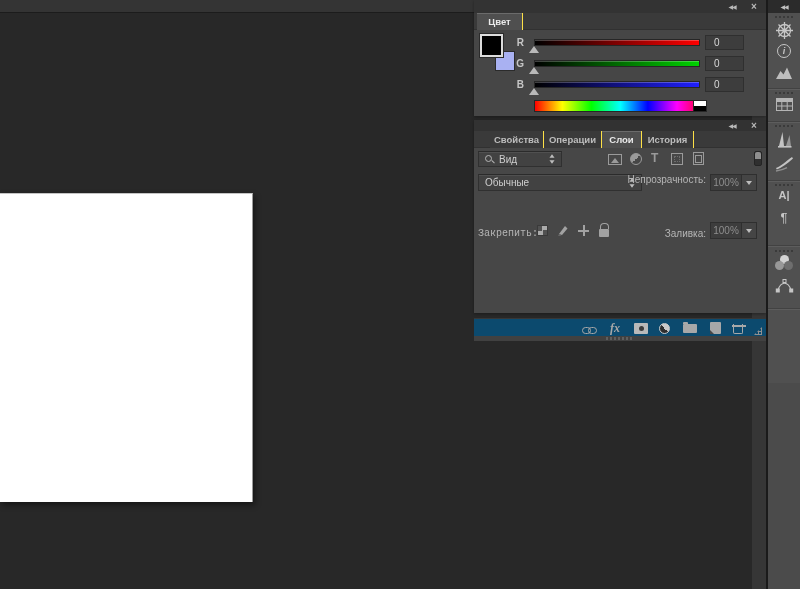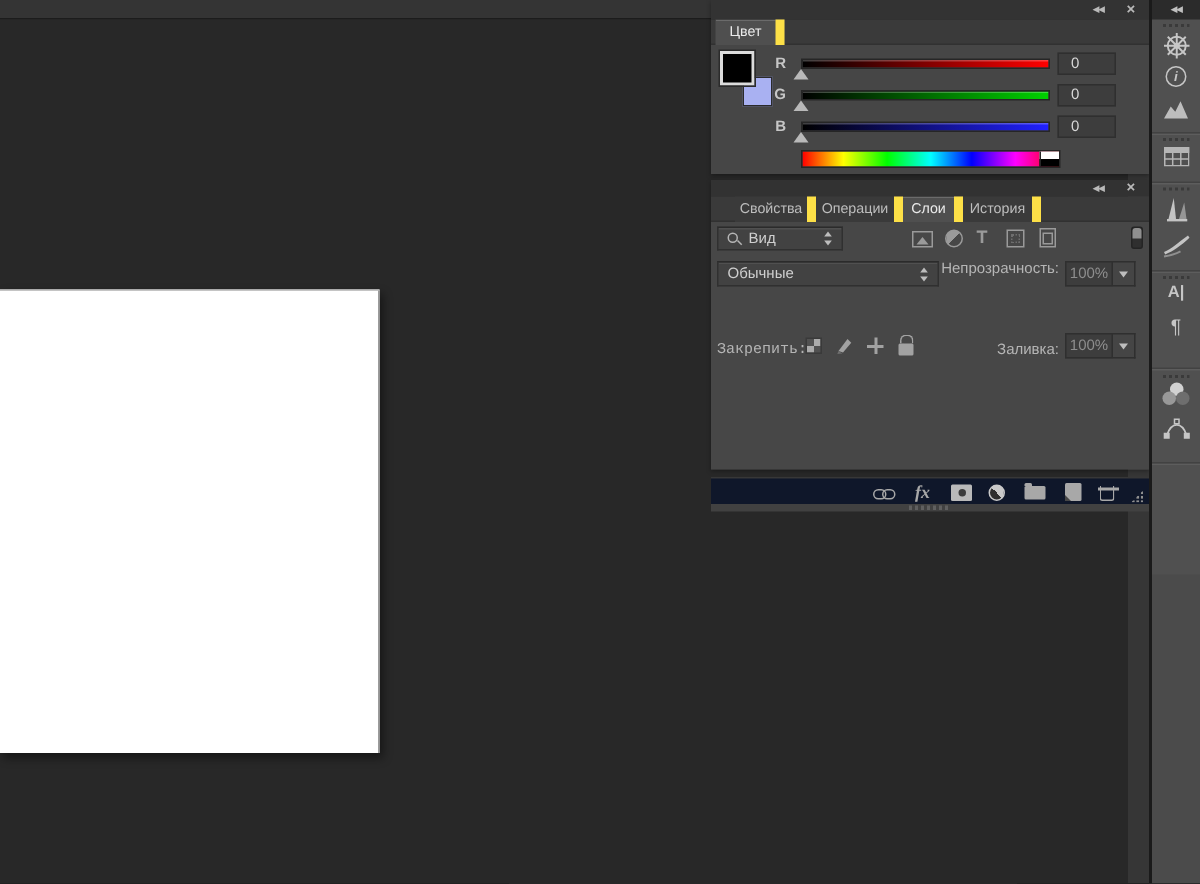--- a/index.html
+++ b/index.html
@@ -24,21 +24,21 @@
 
   
   .pgroup { box-shadow:0 1px 3px rgba(0,0,0,.35); }
   .phead { position:absolute; left:0; top:0; width:100%; height:13px; background:#333333; }
   .hbtn { position:absolute; top:1px; height:11px; display:flex; align-items:center; justify-content:center;
           color:#b9b9b9; cursor:pointer; }
   .hbtn.collapse { right:26px; width:16px; font-size:6px; letter-spacing:-1px; }
   .hbtn.close    { right:6px;  width:12px; font-size:10px; font-weight:bold; }
   .ptabbar { position:absolute; left:0; width:100%; height:17px; background:#3a3a3a; border-bottom:1px solid #313131; display:flex; }
   .ptab { height:17px; display:flex; align-items:center; justify-content:center;
-          color:#bdbdbd; font-weight:normal; font-size:9.5px; background:#3a3a3a; border-right:6px solid #fde047; cursor:pointer; }
+          color:#bdbdbd; font-weight:bold; font-size:9.5px; background:#3a3a3a; border-right:1px solid #fde047; cursor:pointer; }
   .ptab.active { background:#4f4f4f; color:#eaeaea; box-shadow:inset 0 1px 0 #6b6b6b; }
   .pmenu { position:absolute; right:5px; width:22px; height:12px; display:flex; align-items:center; gap:2px;
            color:#c8c8c8; cursor:pointer; }
   .pmenu .menu-lines { font-size:11px; line-height:10px; }
   .tri-d { width:0; height:0; border-left:3px solid transparent; border-right:3px solid transparent; border-top:4px solid #bdbdbd; }
   .tri-u { width:0; height:0; border-left:3px solid transparent; border-right:3px solid transparent; border-bottom:4px solid #bdbdbd; }
   .updown { display:flex; flex-direction:column; gap:2px; margin-left:auto; }
   .updown .tri-u, .updown .tri-d { transform:scale(.85); }
 
   .dropdown { background:#424242; border:1px solid #303030; border-top-color:#2b2b2b;
@@ -115,21 +115,21 @@
   .layer-row { position:absolute; left:0; top:7px; width:100%; height:30px; border-bottom:1px solid #2f2f2f; cursor:pointer; }
   .eye-cell { position:absolute; left:0; top:0; width:28px; height:30px; background:#4f4f4f; border-right:1px solid #333;
       display:flex; align-items:center; justify-content:center; cursor:pointer; }
   .layer-row-body { position:absolute; left:29px; top:0; right:0; height:30px; background:#4e5f77; display:flex; align-items:center; }
   .layer-thumb { position:absolute; left:3px; top:2px; width:28px; height:26px; background:#fff; border:1px solid #141414;
       box-shadow:0 0 0 1px #7f8c9d33; }
   .layer-name { position:absolute; left:42px; top:9px; font-style:italic; color:#e6e6e6; }
   .layer-lock { position:absolute; right:18px; top:7px; }
 
   
-  .bbar { position:absolute; left:0; top:170px; width:100%; height:18px; background:#0f172a; border-top:1px solid #373737; }
+  .bbar { position:absolute; left:0; top:170px; width:100%; height:18px; background:#0c4a6e; border-top:1px solid #373737; }
   .bi { position:absolute; top:3px; cursor:pointer; color:#a8a8a8; }
   .bi-link .o { display:inline-block; width:9px; height:7px; border:1.5px solid #a8a8a8; border-radius:3.5px; }
   .bi-link .o + .o { margin-left:-3px; }
   .bi-fx { font-family:"Liberation Serif","DejaVu Serif",serif; font-style:italic; font-weight:bold; font-size:12px; line-height:12px; }
   .bi-mask { width:14px; height:11px; background:#b9b9b9; border-radius:1px; }
   .bi-mask::after { content:""; position:absolute; left:4.5px; top:3px; width:5px; height:5px; background:#3c3c3c; border-radius:50%; }
   .bi-adjust { width:11px; height:11px; border-radius:50%; border:1px solid #c9c9c9;
       background:linear-gradient(45deg,#2e2e2e 50%,#c9c9c9 50%); }
   .bi-folder { width:14px; height:9px; background:#a8a8a8; border-radius:1px; margin-top:3px; }
   .bi-folder::before { content:""; position:absolute; left:0; top:-2px; width:5px; height:2px; background:#a8a8a8; border-radius:1px 1px 0 0; }
@@ -253,21 +253,21 @@
             <span class="tri-d"></span>
           </span>
       </div>
       <div class="fi fi-picture" style="left:134px;top:6px;"></div>
       <div class="fi fi-halfcircle" style="left:156px;top:5px;"></div>
       <div class="fi fi-type" style="left:177px;top:4px;">T</div>
       <div class="fi fi-frame" style="left:197px;top:5px;"></div>
       <div class="fi fi-smart" style="left:219px;top:4px;"></div>
       <div class="filter-toggle" style="top:3px;"></div>
 
-      <div class="dropdown" style="position:absolute;left:4px;top:26px;width:148px;height:17px;justify-content:flex-end;">
+      <div class="dropdown" style="position:absolute;left:4px;top:26px;width:164px;height:17px;justify-content:flex-end;">
         <span>Обычные</span>
         <span class="updown">
             <span class="tri-u"></span>
             <span class="tri-d"></span>
           </span>
       </div>
       <div class="row-label" style="position:absolute;left:126px;top:26px;width:106px;text-align:right;">Непрозрачность:</div>
       <div class="valbox" style="position:absolute;left:236px;top:26px;width:32px;height:17px;">
         <span>100%</span>
       </div>

